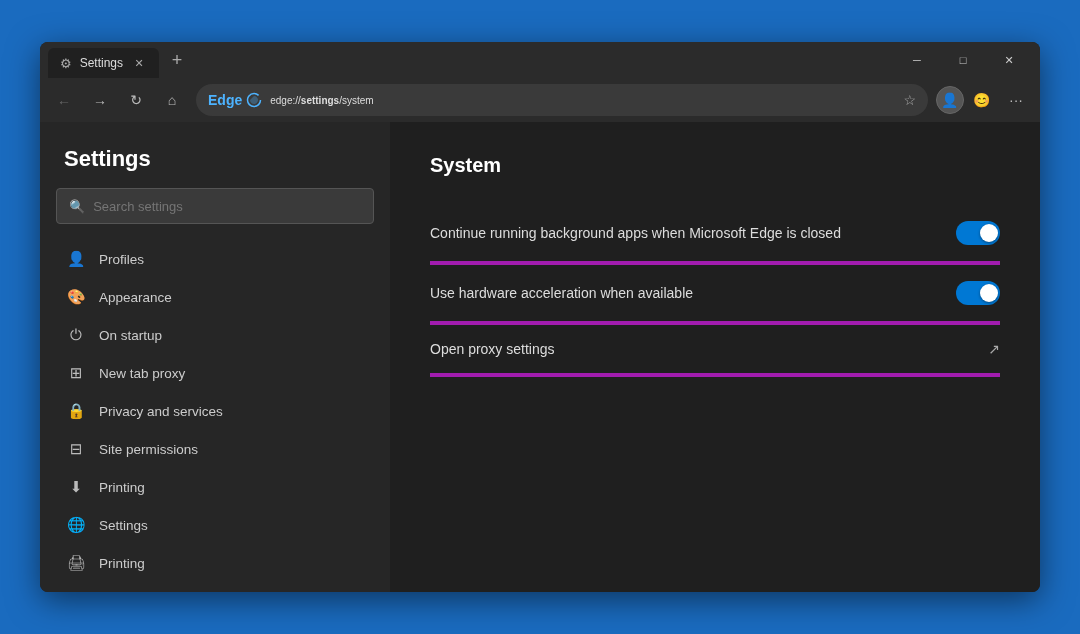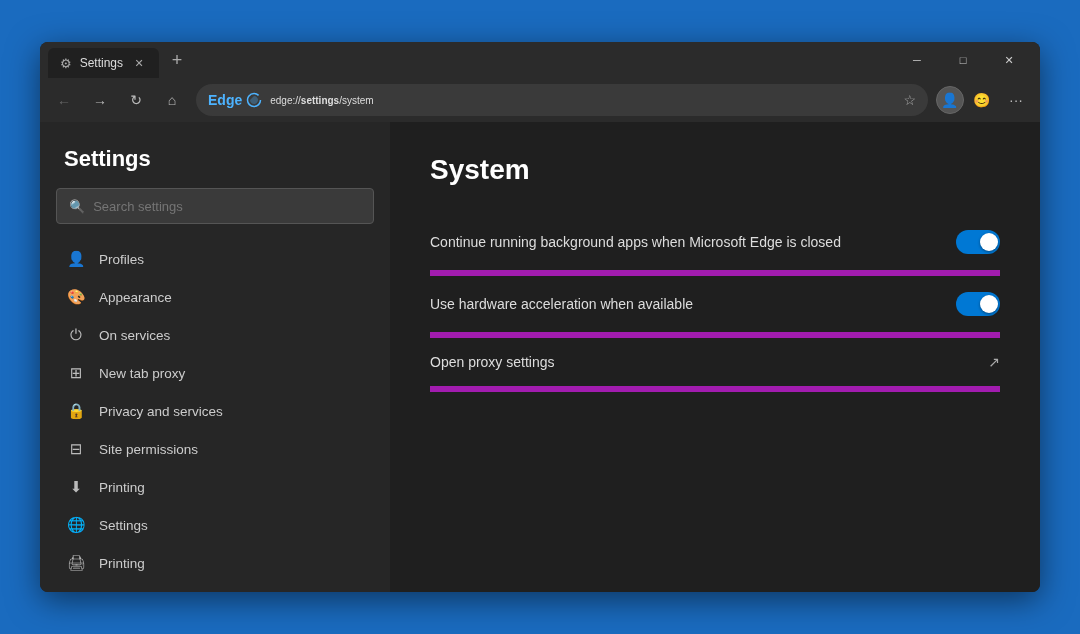--- a/index.html
+++ b/index.html
@@ -216,31 +216,31 @@
     .nav-icon { width: 18px; text-align: center; font-size: 15px; color: #bbb; }
 
     
     .main {
       flex: 1;
       background: #1f1f1f;
       padding: 32px 40px;
       overflow-y: auto;
     }
     .section-title {
-      font-size: 28px;
+      font-size: 20px;
       font-weight: 600;
       color: #fff;
       margin-bottom: 28px;
     }
     .setting-row {
       display: flex;
       align-items: center;
       justify-content: space-between;
       padding: 16px 0;
-      border-bottom: 6px solid #a21caf;
+      border-bottom: 4px solid #a21caf;
     }
     .setting-label {
       font-size: 14px;
       color: #ddd;
       flex: 1;
     }
     .setting-link {
       display: flex;
       align-items: center;
       gap: 8px;
@@ -342,21 +342,21 @@
       <div class="nav-item">
     <span class="nav-icon">👤</span>
     <span>Profiles</span>
   </div>
           <div class="nav-item">
     <span class="nav-icon">🎨</span>
     <span>Appearance</span>
   </div>
           <div class="nav-item">
     <span class="nav-icon">⏻</span>
-    <span>On services</span>
+    <span>On startup</span>
   </div>
           <div class="nav-item">
     <span class="nav-icon">⊞</span>
     <span>New tab proxy</span>
   </div>
           <div class="nav-item">
     <span class="nav-icon">🔒</span>
     <span>Privacy and services</span>
   </div>
           <div class="nav-item">

